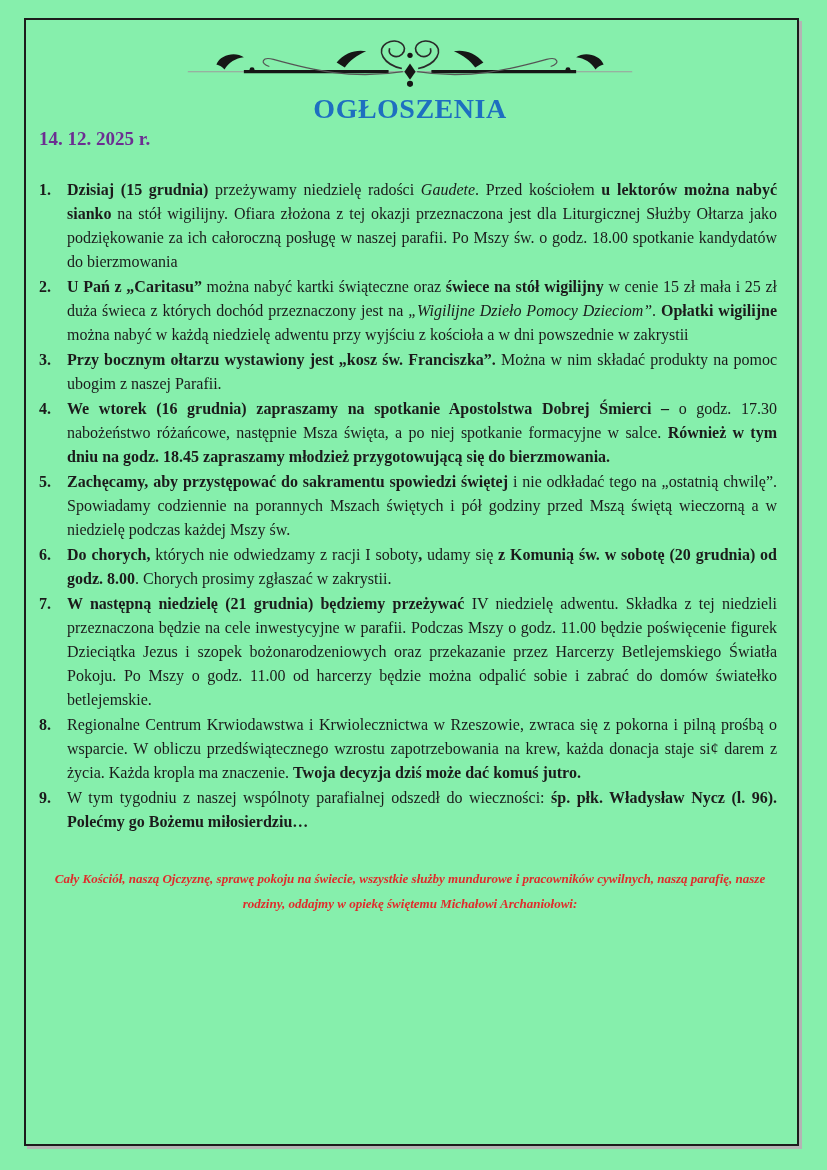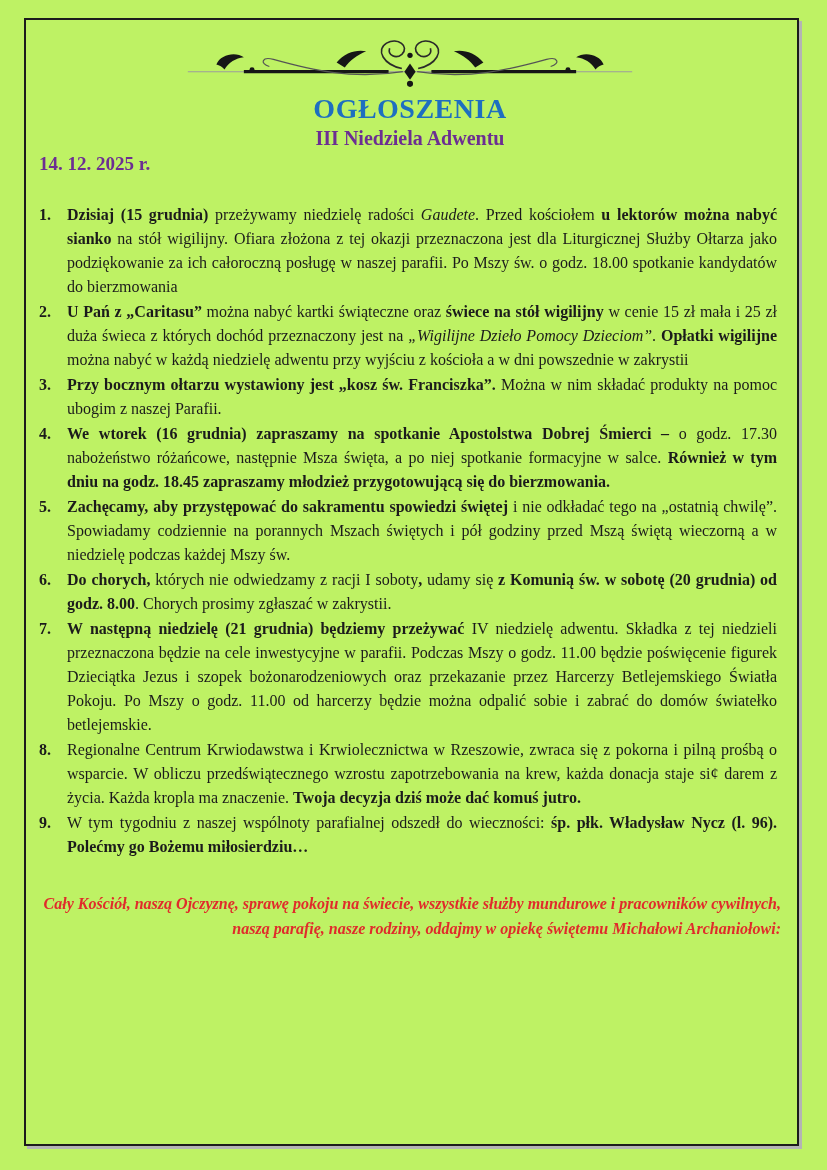--- a/index.html
+++ b/index.html
@@ -1,33 +1,33 @@
 <!DOCTYPE html>
 <html lang="pl"><head>
 <meta charset="utf-8">
 <style>
   html,body{margin:0;padding:0;background:#ffffff;}
-  .page{position:relative;width:827px;height:1170px;background:#bef264;overflow:hidden;
+  .page{position:relative;width:827px;height:1170px;background:#86efac;overflow:hidden;
         font-family:"Liberation Serif","DejaVu Serif",serif;color:#1b1b1b;}
   .frame{position:absolute;left:24px;top:18px;width:775px;height:1128px;
          border:2px solid #1c1c1c;box-shadow:3px 3px 0 #b4b4b4;
          box-sizing:border-box;padding:14px 16px 0 13px;overflow:hidden;}
   .ornament{text-align:center;margin:4px 0 0 0;line-height:0;}
   h1.title{margin:2px 0 0 0;text-align:center;font-size:28px;font-weight:bold;letter-spacing:.5px;}
   h2.subtitle{margin:2px 0 0 0;text-align:center;font-size:20px;font-weight:bold;}
   h3.docdate{margin:3px 0 0 0;text-align:left;font-size:19px;font-weight:bold;}
   .list{margin-top:28px;}
   .item{font-size:16px;line-height:24px;text-align:justify;
         padding-left:28px;text-indent:-28px;margin:0 4px 1px 0;}
   .item .num{display:inline-block;width:28px;text-indent:0;font-weight:bold;}
   .item span.b{font-weight:bold;}
   .item span.i{font-style:italic;}
   .gap-before{margin-top:26px;}
-  .footer{margin-top:32px;text-align:right;font-weight:bold;font-style:italic;
-          font-size:16px;line-height:25px;}
+  .footer{margin-top:32px;text-align:center;font-weight:bold;font-style:italic;
+          font-size:13px;line-height:25px;}
   .footer p{margin:0;}
 </style>
 </head>
 <body>
 
 <div class="page">
   <div class="frame">
 
     <div class="ornament">
       <svg viewBox="0 0 440 52" width="452" height="53" aria-hidden="true">
@@ -48,21 +48,20 @@
           <path d="M292 24 C 284 14 272 11 263 13 C 272 17 279 22 284 29 Z"></path>
           <path d="M30 26 C 34 16 49 13 57 19 C 49 20 42 24 38 31 C 36 28 33 27 30 26 Z"></path>
           <circle cx="65" cy="31" r="2.4"></circle>
           <path d="M410 26 C 406 16 391 13 383 19 C 391 20 398 24 402 31 C 404 28 407 27 410 26 Z"></path>
           <circle cx="375" cy="31" r="2.4"></circle>
         </g>
       </svg>
     </div>
 
     <h1 class="title" style="color:#1e6fc0;">OGŁOSZENIA</h1>
-    <h2 class="subtitle" style="color:#6c2e92;">III Niedziela Adwentu</h2>
     <h3 class="docdate" style="color:#6c2e92;">14. 12. 2025 r.</h3>
 
     <div class="list" id="announcements">
         <div class="item"><span class="num">1.</span><span class="b">Dzisiaj (15 grudnia) </span><span>przeżywamy niedzielę radości </span><span class="i">Gaudete</span><span>. Przed kościołem </span><span class="b">u lektorów można nabyć sianko</span><span> na stół wigilijny. Ofiara złożona z tej okazji przeznaczona jest dla Liturgicznej Służby Ołtarza jako podziękowanie za ich całoroczną posługę w naszej parafii. Po Mszy św. o godz. 18.00 spotkanie kandydatów do bierzmowania</span></div>
         <div class="item"><span class="num">2.</span><span class="b">U Pań z „Caritasu” </span><span>można nabyć kartki świąteczne oraz </span><span class="b">świece na stół wigilijny</span><span> w cenie 15 zł mała i 25 zł duża świeca z których dochód przeznaczony jest na </span><span class="i">„Wigilijne Dzieło Pomocy Dzieciom”</span><span>. </span><span class="b">Opłatki wigilijne</span><span> można nabyć w każdą niedzielę adwentu przy wyjściu z kościoła a w dni powszednie w zakrystii</span></div>
         <div class="item"><span class="num">3.</span><span class="b">Przy bocznym ołtarzu wystawiony jest „kosz św. Franciszka”. </span><span>Można w nim składać produkty na pomoc ubogim z naszej Parafii.</span></div>
         <div class="item"><span class="num">4.</span><span class="b">We wtorek (16 grudnia) zapraszamy na spotkanie Apostolstwa Dobrej Śmierci – </span><span>o godz. 17.30 nabożeństwo różańcowe, następnie Msza święta, a po niej spotkanie formacyjne w salce. </span><span class="b">Również w tym dniu na godz. 18.45 zapraszamy młodzież przygotowującą się do bierzmowania.</span></div>
         <div class="item"><span class="num">5.</span><span class="b">Zachęcamy, aby przystępować do sakramentu spowiedzi świętej </span><span>i nie odkładać tego na „ostatnią chwilę”. Spowiadamy codziennie na porannych Mszach świętych i pół godziny przed Mszą świętą wieczorną a w niedzielę podczas każdej Mszy św.</span></div>
         <div class="item"><span class="num">6.</span><span class="b">Do chorych,</span><span> których nie odwiedzamy z racji I soboty</span><span class="b">,</span><span> udamy się </span><span class="b">z Komunią św. w sobotę (20 grudnia) od godz. 8.00</span><span>. Chorych prosimy zgłaszać w zakrystii.</span></div>
         <div class="item"><span class="num">7.</span><span class="b">W następną niedzielę (21 grudnia) będziemy przeżywać </span><span> IV niedzielę adwentu. Składka z tej niedzieli przeznaczona będzie na cele inwestycyjne w parafii. Podczas Mszy o godz. 11.00 będzie poświęcenie figurek Dzieciątka Jezus i szopek bożonarodzeniowych oraz przekazanie przez Harcerzy Betlejemskiego Światła Pokoju. Po Mszy o godz. 11.00 od harcerzy będzie można odpalić sobie i zabrać do domów światełko betlejemskie.</span></div>

